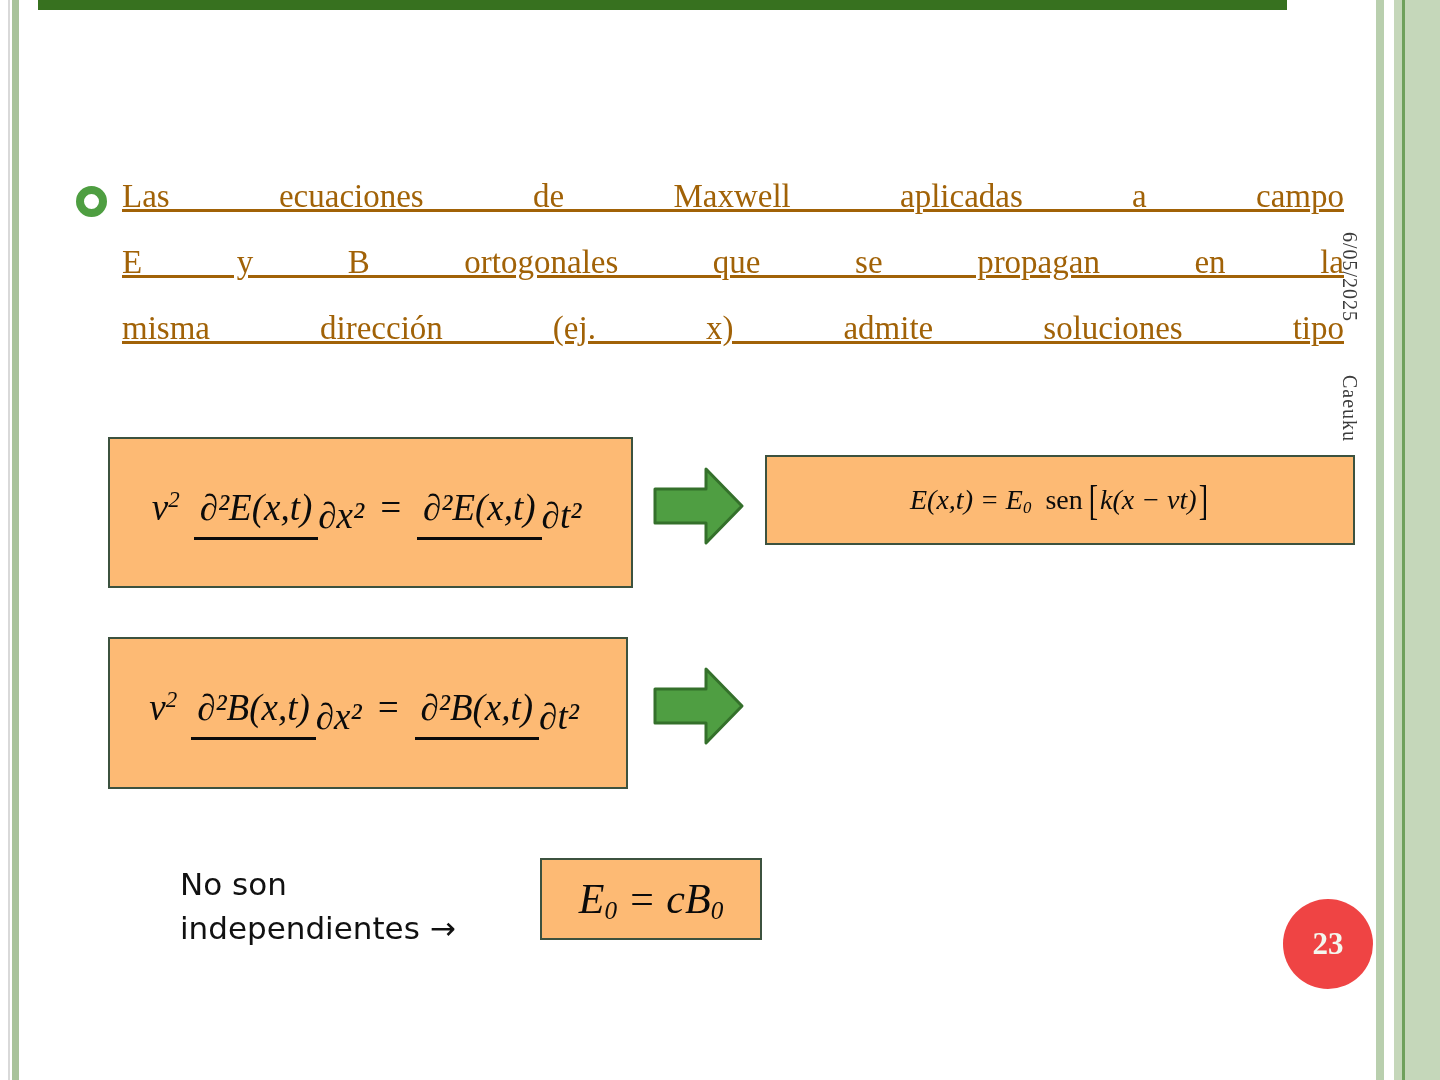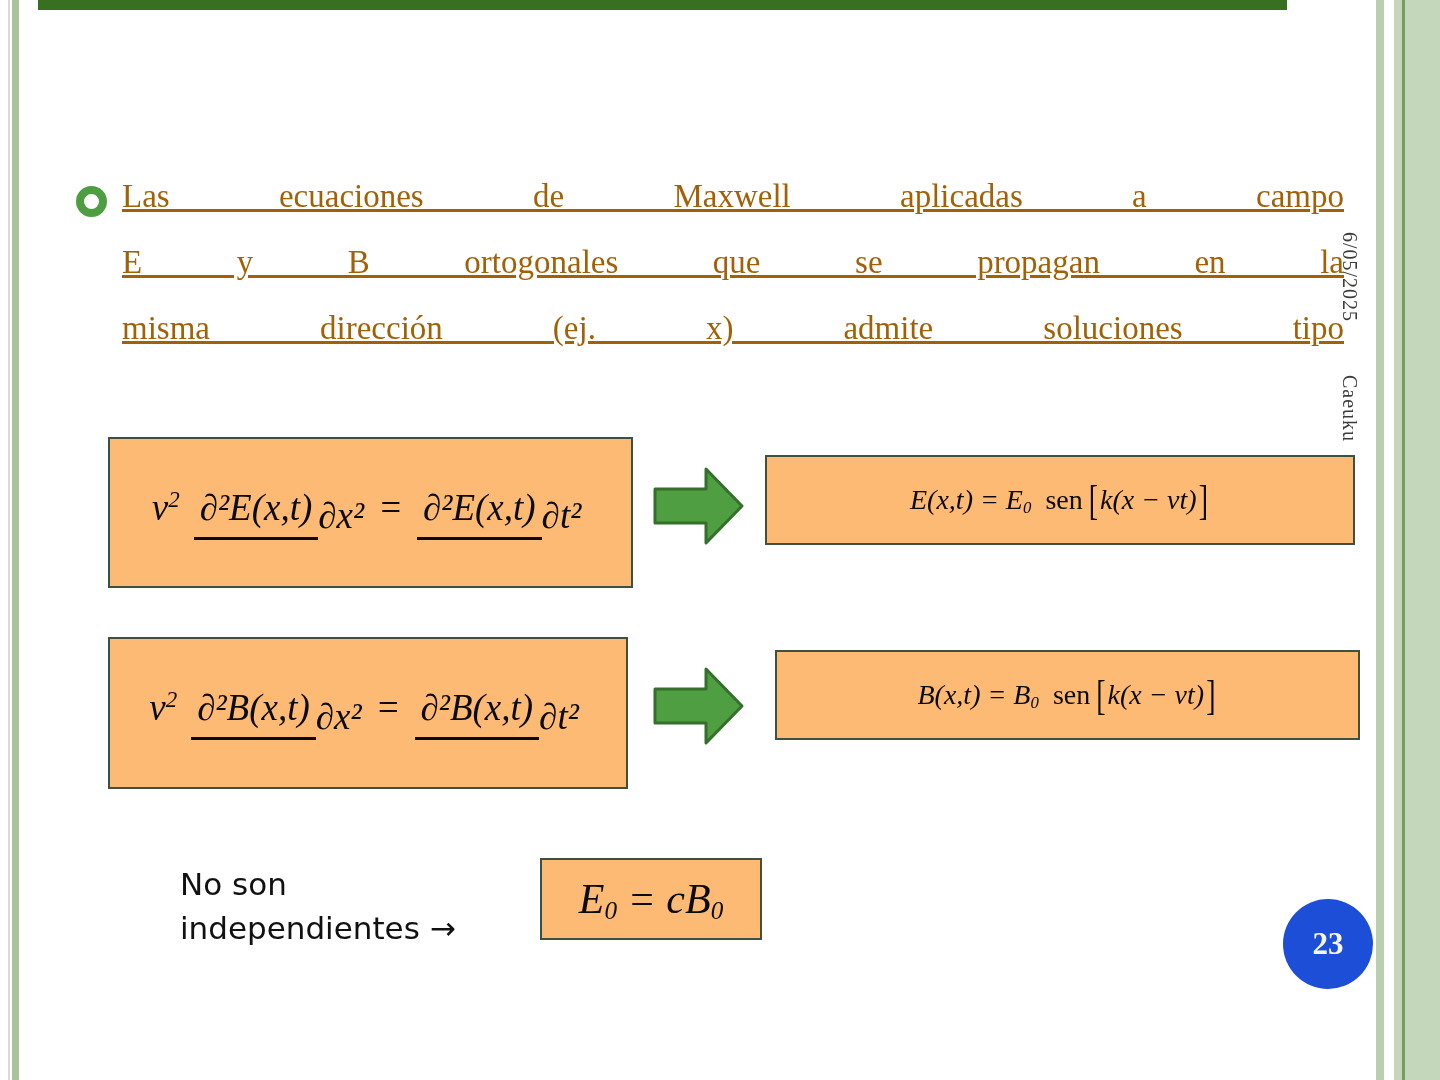--- a/index.html
+++ b/index.html
@@ -66,21 +66,21 @@
   .arrow-2{left:653px;top:666px;}
   
   .note{
     position:absolute;left:180px;top:862px;
     font-family:"DejaVu Sans",sans-serif;
     font-size:31px;line-height:44px;color:#111111;
   }
   
   .page-circle{
     position:absolute;left:1283px;top:899px;width:90px;height:90px;
-    border-radius:50%;background:#1d4ed8;
+    border-radius:50%;background:#ef4444;
     display:flex;align-items:center;justify-content:center;z-index:3;
   }
   .page-num{color:#f3f8ef;font-size:31px;font-weight:bold;font-family:"Liberation Serif",serif;}
   
   .vtext{
     position:absolute;writing-mode:vertical-rl;
     font-family:"Liberation Serif",serif;
     font-size:20px;color:#3c3c3c;letter-spacing:1px;z-index:1;
   }
   .vdate{left:1338px;top:232px;}
@@ -141,25 +141,20 @@
         </span>
     </span>
   </div>
 
   <div class="arrow arrow-2">
     <svg width="92" height="80" viewBox="0 0 92 80">
       <polygon points="2,23 53,23 53,3 89,40 53,77 53,57 2,57" fill="#4f9e42" stroke="#34702b" stroke-width="3" stroke-linejoin="round"></polygon>
     </svg>
   </div>
 
-  <div class="eqbox sol-b">
-    <span class="math sol-math">
-      <span>B(x,t) = B</span><sub>0</sub><span class="fn">sen</span><span class="bk">[</span><span>k(x − vt)</span><span class="bk">]</span>
-    </span>
-  </div>
 
   <div class="note">
     <div>No son</div>
     <div>independientes →</div>
   </div>
 
   <div class="eqbox rel-box">
     <span class="math rel-math">
       <span>E</span><sub>0</sub><span> = </span><span>cB</span><sub>0</sub>
     </span>

